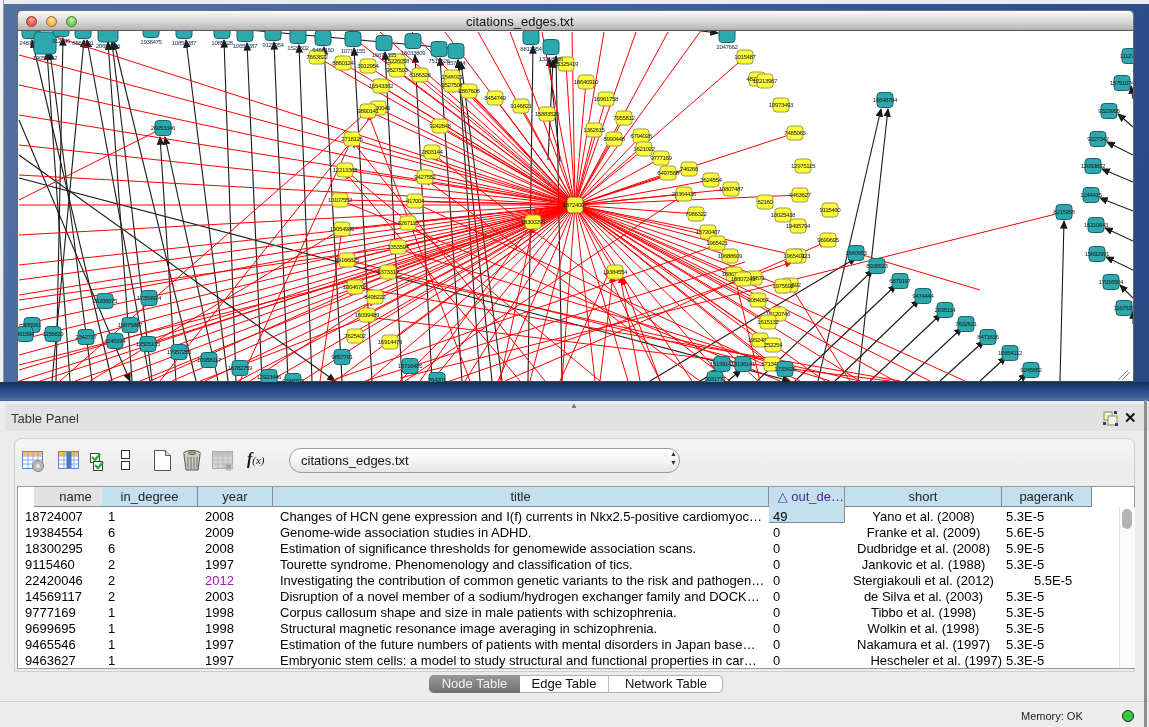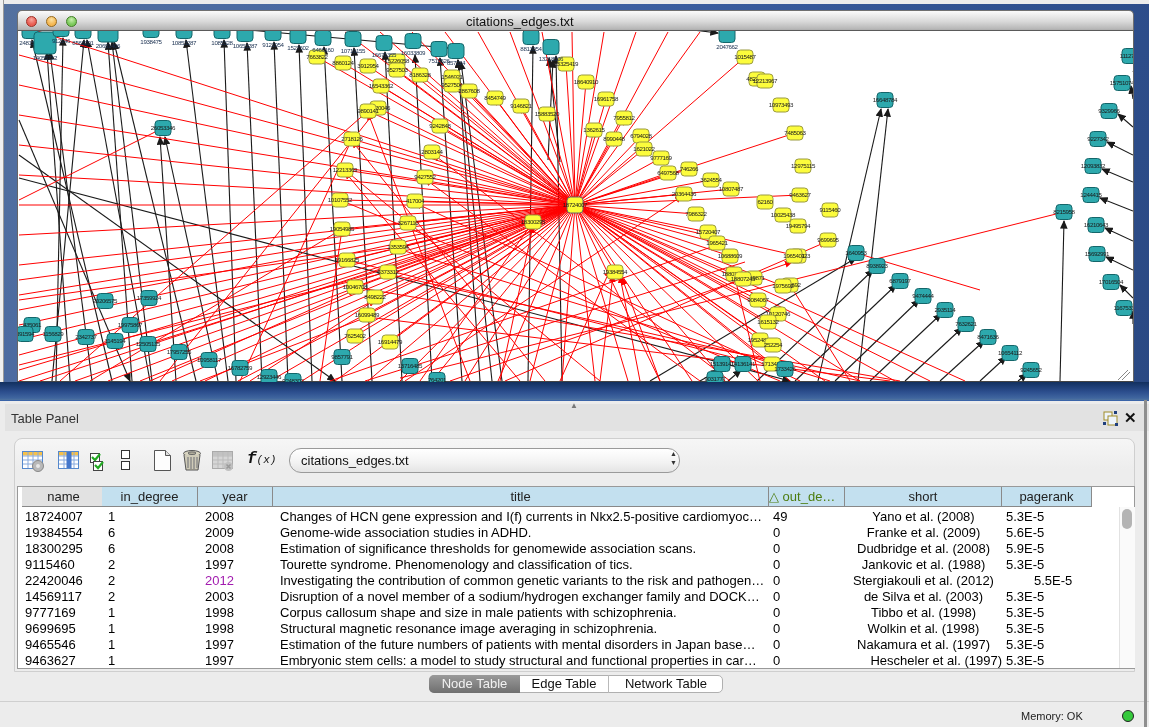--- a/index.html
+++ b/index.html
@@ -573,31 +573,31 @@
     <path d="M7 8v11 M10 8v12 M13 8v12 M16 8v11" stroke="#888" stroke-width="1.4"></path>
     <ellipse cx="11" cy="4.2" rx="4" ry="1.3" fill="#b8b4a0" stroke="#666"></ellipse>
   </svg>
 <svg class="abs" style="left:211px;top:449px" width="24" height="24">
     <rect x="1.5" y="2.5" width="20" height="17" fill="#d6d6d6" stroke="#aaa"></rect>
     <rect x="2" y="3" width="19" height="3.5" fill="#c2c2c2"></rect>
     <path d="M2 7h19 M2 11h19 M2 15h19 M7 3v16 M12 3v16 M17 3v16" stroke="#bbb" fill="none"></path>
     <circle cx="17.5" cy="17.5" r="4.5" fill="#c0c0c0"></circle>
     <path d="M15.5 15.5 l4 4 m0 -4 l-4 4" stroke="#999" stroke-width="1.5"></path>
   </svg>
-<div class="abs" style="left:247px;top:450px;font-size:16px;color:#111;font-family:Liberation Mono, monospace"><i><b>f</b><span style="font-size:11px">(x)</span></i></div>
+<div class="abs" style="left:247px;top:450px;font-size:16px;color:#111;font-family:Liberation Serif, serif"><i><b>f</b><span style="font-size:11px">(x)</span></i></div>
 <div class="abs" style="left:289px;top:448px;width:391px;height:25px;border:1px solid #9a9a9a;border-radius:12px;background:linear-gradient(#ffffff,#f2f2f2 60%,#e4e4e4);box-sizing:border-box"></div>
 <div class="abs" style="left:301px;top:453px;font-size:13px;color:#111">citations_edges.txt</div>
 <div class="abs" style="left:670px;top:450px;font-size:7px;color:#333">▲</div>
 <div class="abs" style="left:670px;top:459px;font-size:7px;color:#333">▼</div>
 <div class="abs" style="left:17px;top:486px;width:1118px;height:183px;background:#fff;border:1px solid #999;box-sizing:border-box"></div>
-<div class="abs" style="left:22px;top:487px;width:84px;height:20px;background:#e2e2e2;border-right:1px solid #8a8a8a;border-bottom:1px solid #888;box-sizing:border-box;font-size:13px;color:#222;text-align:center;line-height:20px">name</div>
+<div class="abs" style="left:34px;top:487px;width:84px;height:20px;background:#e2e2e2;border-right:1px solid #8a8a8a;border-bottom:1px solid #888;box-sizing:border-box;font-size:13px;color:#222;text-align:center;line-height:20px">name</div>
 <div class="abs" style="left:102px;top:487px;width:96px;height:20px;background:#c3e0ef;border-right:1px solid #8a8a8a;border-bottom:1px solid #888;box-sizing:border-box;font-size:13px;color:#222;text-align:center;line-height:20px">in_degree</div>
 <div class="abs" style="left:198px;top:487px;width:75px;height:20px;background:#c3e0ef;border-right:1px solid #8a8a8a;border-bottom:1px solid #888;box-sizing:border-box;font-size:13px;color:#222;text-align:center;line-height:20px">year</div>
 <div class="abs" style="left:273px;top:487px;width:496px;height:20px;background:#c3e0ef;border-right:1px solid #8a8a8a;border-bottom:1px solid #888;box-sizing:border-box;font-size:13px;color:#222;text-align:center;line-height:20px">title</div>
-<div class="abs" style="left:769px;top:487px;width:76px;height:20px;background:#c3e0ef;border-right:1px solid #8a8a8a;border-bottom:1px solid #888;box-sizing:border-box;font-size:13px;color:#4d7c0f;text-align:left;line-height:20px">△ out_de…</div>
+<div class="abs" style="left:769px;top:487px;width:76px;height:36px;background:#c3e0ef;border-right:1px solid #8a8a8a;border-bottom:1px solid #888;box-sizing:border-box;font-size:13px;color:#4c1d95;text-align:right;line-height:20px">△ out_de…</div>
 <div class="abs" style="left:845px;top:487px;width:157px;height:20px;background:#c3e0ef;border-right:1px solid #8a8a8a;border-bottom:1px solid #888;box-sizing:border-box;font-size:13px;color:#222;text-align:center;line-height:20px">short</div>
 <div class="abs" style="left:1002px;top:487px;width:90px;height:20px;background:#c3e0ef;border-right:1px solid #8a8a8a;border-bottom:1px solid #888;box-sizing:border-box;font-size:13px;color:#222;text-align:center;line-height:20px">pagerank</div>
 <div class="abs" style="left:25px;top:509px;font-size:13px;color:#000">18724007</div>
 <div class="abs" style="left:108px;top:509px;font-size:13px;color:#000">1</div>
 <div class="abs" style="left:205px;top:509px;font-size:13px;color:#000">2008</div>
 <div class="abs" style="left:280px;top:509px;width:486px;font-size:13px;color:#000;white-space:nowrap;overflow:hidden">Changes of HCN gene expression and I(f) currents in Nkx2.5-positive cardiomyoc…</div>
 <div class="abs" style="left:773px;top:509px;font-size:13px;color:#000">49</div>
 <div class="abs" style="left:845px;top:509px;width:157px;font-size:13px;color:#000;text-align:center">Yano et al. (2008)</div>
 <div class="abs" style="left:1006px;top:509px;font-size:13px;color:#000">5.3E-5</div>
 <div class="abs" style="left:25px;top:525px;font-size:13px;color:#000">19384554</div>

